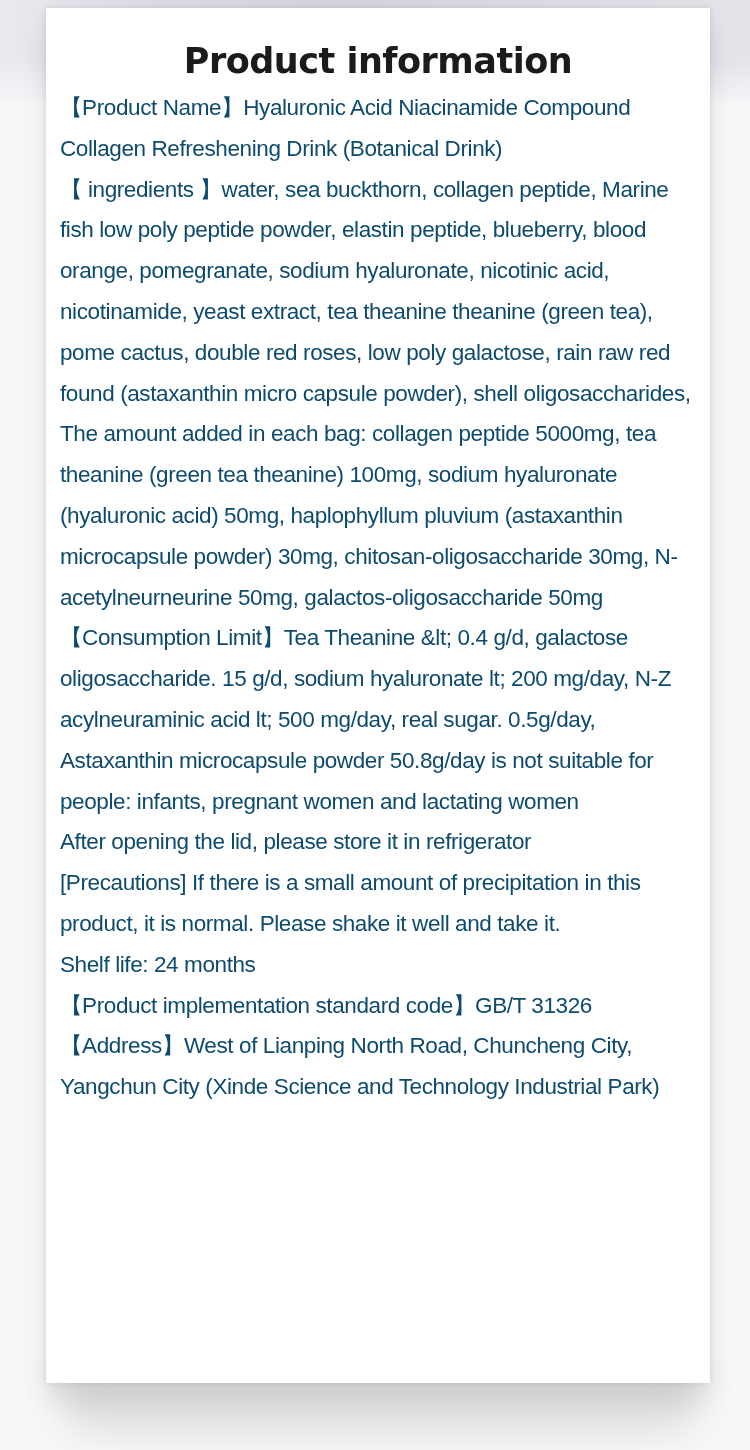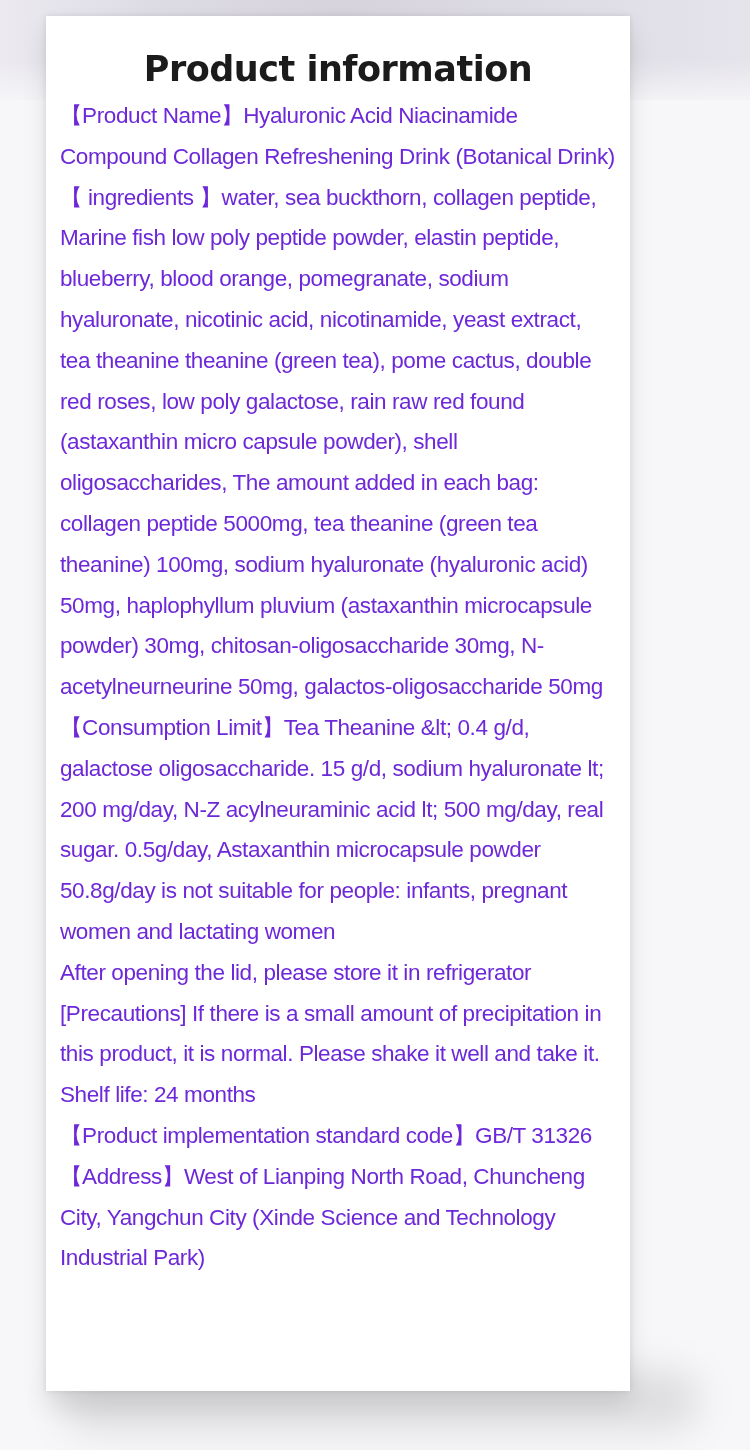--- a/index.html
+++ b/index.html
@@ -30,22 +30,22 @@
       position: absolute;
       left: 60px; top: 1370px;
       width: 640px; height: 60px;
       border-radius: 40px;
       background: rgba(0,0,0,0.10);
       filter: blur(18px);
     }
     .card {
       position: absolute;
       left: 46px;
-      top: 16px;
-      width: 584px;
+      top: 8px;
+      width: 664px;
       height: 1375px;
       background: #ffffff;
       box-shadow: 0 0 6px rgba(0,0,0,0.10), 0 14px 24px rgba(0,0,0,0.10);
       box-sizing: border-box;
       padding: 0 14px;
     }
     .title {
       margin: 30px 0 0 0;
       text-align: center;
       font-family: "DejaVu Sans", sans-serif;
@@ -53,21 +53,21 @@
       font-size: 35px;
       line-height: 46px;
       color: #1b1b1b;
       letter-spacing: -0.5px;
     }
     .body-text {
       margin-top: 4px;
       font-family: "Liberation Sans", sans-serif;
       font-size: 22.5px;
       line-height: 40.8px;
-      color: #6d28d9;
+      color: #0c4a6e;
       letter-spacing: -0.4px;
     }
     .para {
       margin: 0;
     }
   </style>
 </head>
 <body>
 
 <div class="bg-top"></div>

